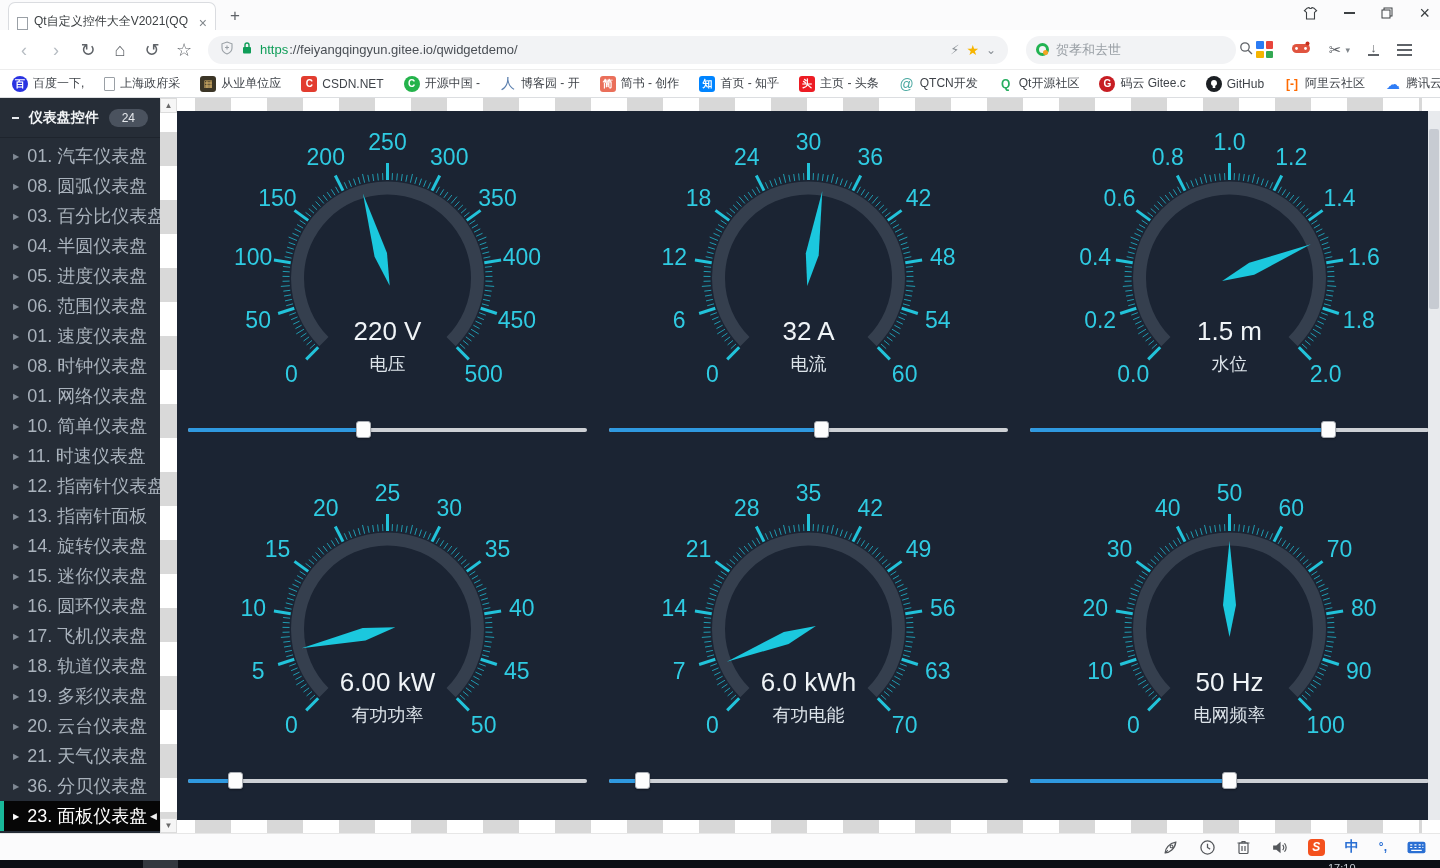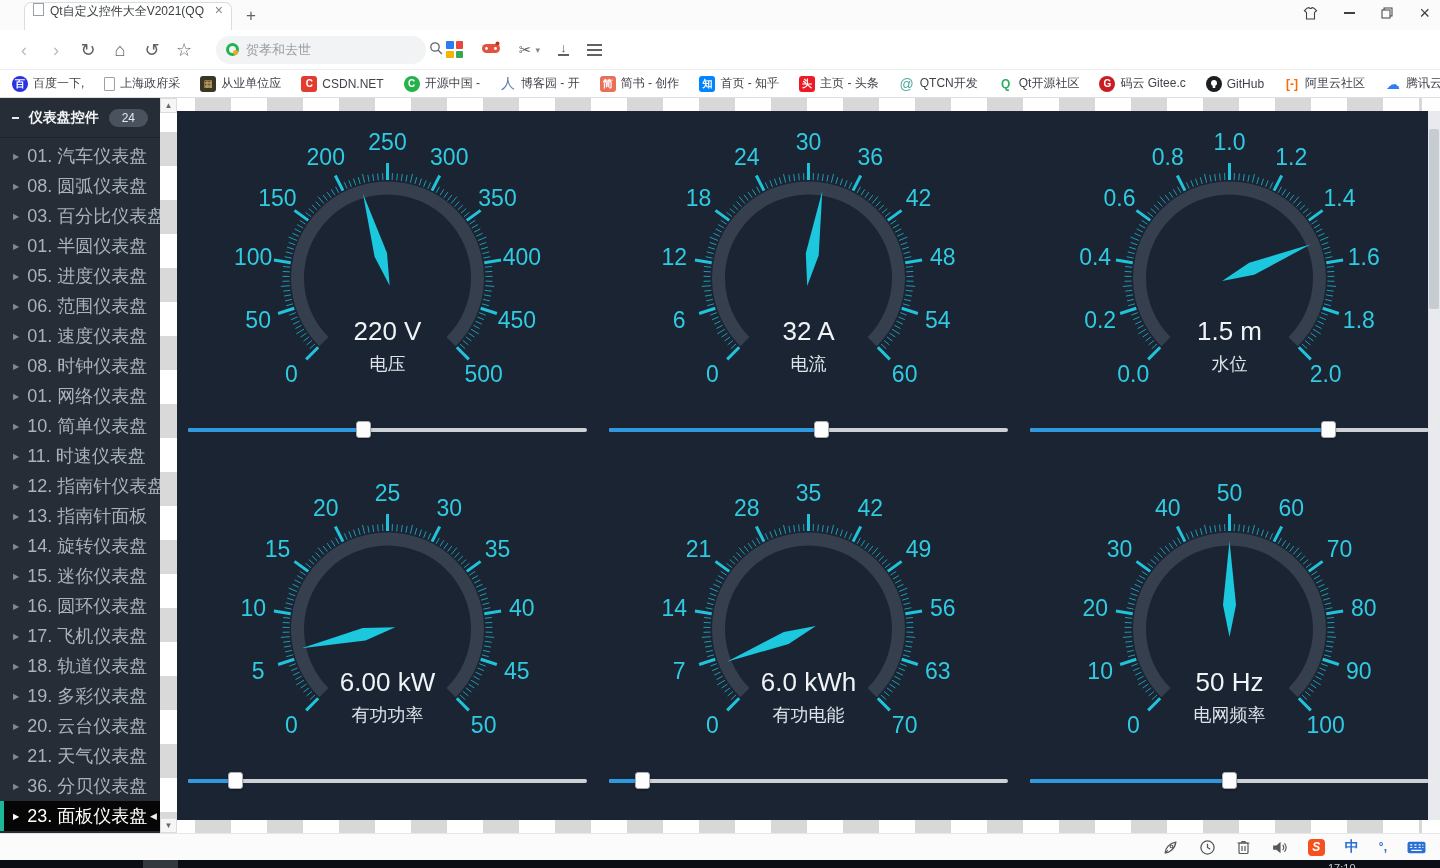--- a/index.html
+++ b/index.html
@@ -1,22 +1,22 @@
 <!DOCTYPE html>
 <html><head>
 <meta charset="utf-8">
 <style>
   *{box-sizing:border-box;margin:0;padding:0}
   html,body{width:1440px;height:868px;overflow:hidden;background:#fff;
     font-family:"Liberation Sans","DejaVu Sans",sans-serif;}
   svg{font-family:inherit}
   
   .tabbar{height:30px;background:#fbfbfc;display:flex;align-items:flex-end;position:relative}
-  .tab{width:208px;height:28px;margin-left:24px;background:#fff;border:1px solid #dadce0;border-bottom:none;
-    border-radius:7px 7px 0 0;display:flex;align-items:flex-start;padding:0 8px;gap:6px}
+  .tab{width:208px;height:28px;margin-left:8px;background:#fff;border:1px solid #dadce0;border-bottom:none;
+    border-radius:7px 7px 0 0;display:flex;align-items:flex-end;padding:0 8px;gap:6px}
   .favicon{width:11px;height:13px;border:1px solid #9aa0a6;background:#fff;flex:none}
   .tab-title{font-size:12px;color:#3c4043;white-space:nowrap;overflow:hidden;flex:1}
   .tab-close{color:#80868b;font-size:14px;line-height:1;cursor:default}
   .newtab{font-size:17px;color:#5f6368;margin:0 0 4px 14px}
   .wincontrols{position:absolute;right:10px;top:4px;display:flex;align-items:center;gap:26px}
   .wc{color:#3c4043;font-size:15px;line-height:1;display:inline-flex;align-items:center}
   .wc-min{width:11px;height:2px;background:#3c4043;display:inline-block}
   .toolbar{height:40px;background:#fff;display:flex;align-items:center;padding:0 10px;gap:4px;border-bottom:1px solid #ededed}
   .navic{font-size:18px;color:#5f6368;width:28px;text-align:center;line-height:1}
   .navic.dim{color:#b6bcc2}
@@ -128,20 +128,39 @@
   </div>
 
   <div class="toolbar">
     <span class="navic dim">‹</span>
     <span class="navic dim">›</span>
     <span class="navic">↻</span>
     <span class="navic">⌂</span>
     <span class="navic">↺</span>
     <span class="navic">☆</span>
 
+    <div class="urlbar">
+      <span>
+        <svg width="14" height="14" viewBox="0 0 14 14">
+            <path d="M7 1l5 1.8V7c0 3-2 4.8-5 6-3-1.2-5-3-5-6V2.8z" fill="none" stroke="#9aa0a6" stroke-width="1.1"></path>
+            <path d="M7 4.5v4M5 6.5h4" stroke="#9aa0a6" stroke-width="1.1"></path>
+          </svg>
+      </span>
+      <span>
+        <svg width="12" height="14" viewBox="0 0 12 14">
+            <rect x="2" y="6" width="8" height="6.5" rx="1" fill="#0f9d58"></rect>
+            <path d="M4 6V4a2 2 0 014 0v2" fill="none" stroke="#0f9d58" stroke-width="1.4"></path>
+          </svg>
+      </span>
+      <span class="scheme">https</span>
+      <span class="urlrest" style="margin-left:-6px">://feiyangqingyun.gitee.io/qwidgetdemo/</span>
+      <span class="url-flash">⚡</span>
+      <span class="url-star">★</span>
+      <span class="url-chevron">⌄</span>
+    </div>
 
     <div class="searchbox">
       <span class="s-logo"></span>
       <input placeholder="贺孝和去世" style="">
       <span>
         <svg width="14" height="14" viewBox="0 0 14 14">
             <circle cx="6" cy="6" r="4.2" fill="none" stroke="#5f6368" stroke-width="1.3"></circle>
             <path d="M9.2 9.2L13 13" stroke="#5f6368" stroke-width="1.3"></path>
           </svg>
       </span>
@@ -263,21 +282,21 @@
         <div class="side-item">
           <span class="tri">▶</span>
           <span class="side-label">08. 圆弧仪表盘</span>
         </div>
         <div class="side-item">
           <span class="tri">▶</span>
           <span class="side-label">03. 百分比仪表盘</span>
         </div>
         <div class="side-item">
           <span class="tri">▶</span>
-          <span class="side-label">01. 半圆仪表盘</span>
+          <span class="side-label">04. 半圆仪表盘</span>
         </div>
         <div class="side-item">
           <span class="tri">▶</span>
           <span class="side-label">05. 进度仪表盘</span>
         </div>
         <div class="side-item">
           <span class="tri">▶</span>
           <span class="side-label">06. 范围仪表盘</span>
         </div>
         <div class="side-item">

